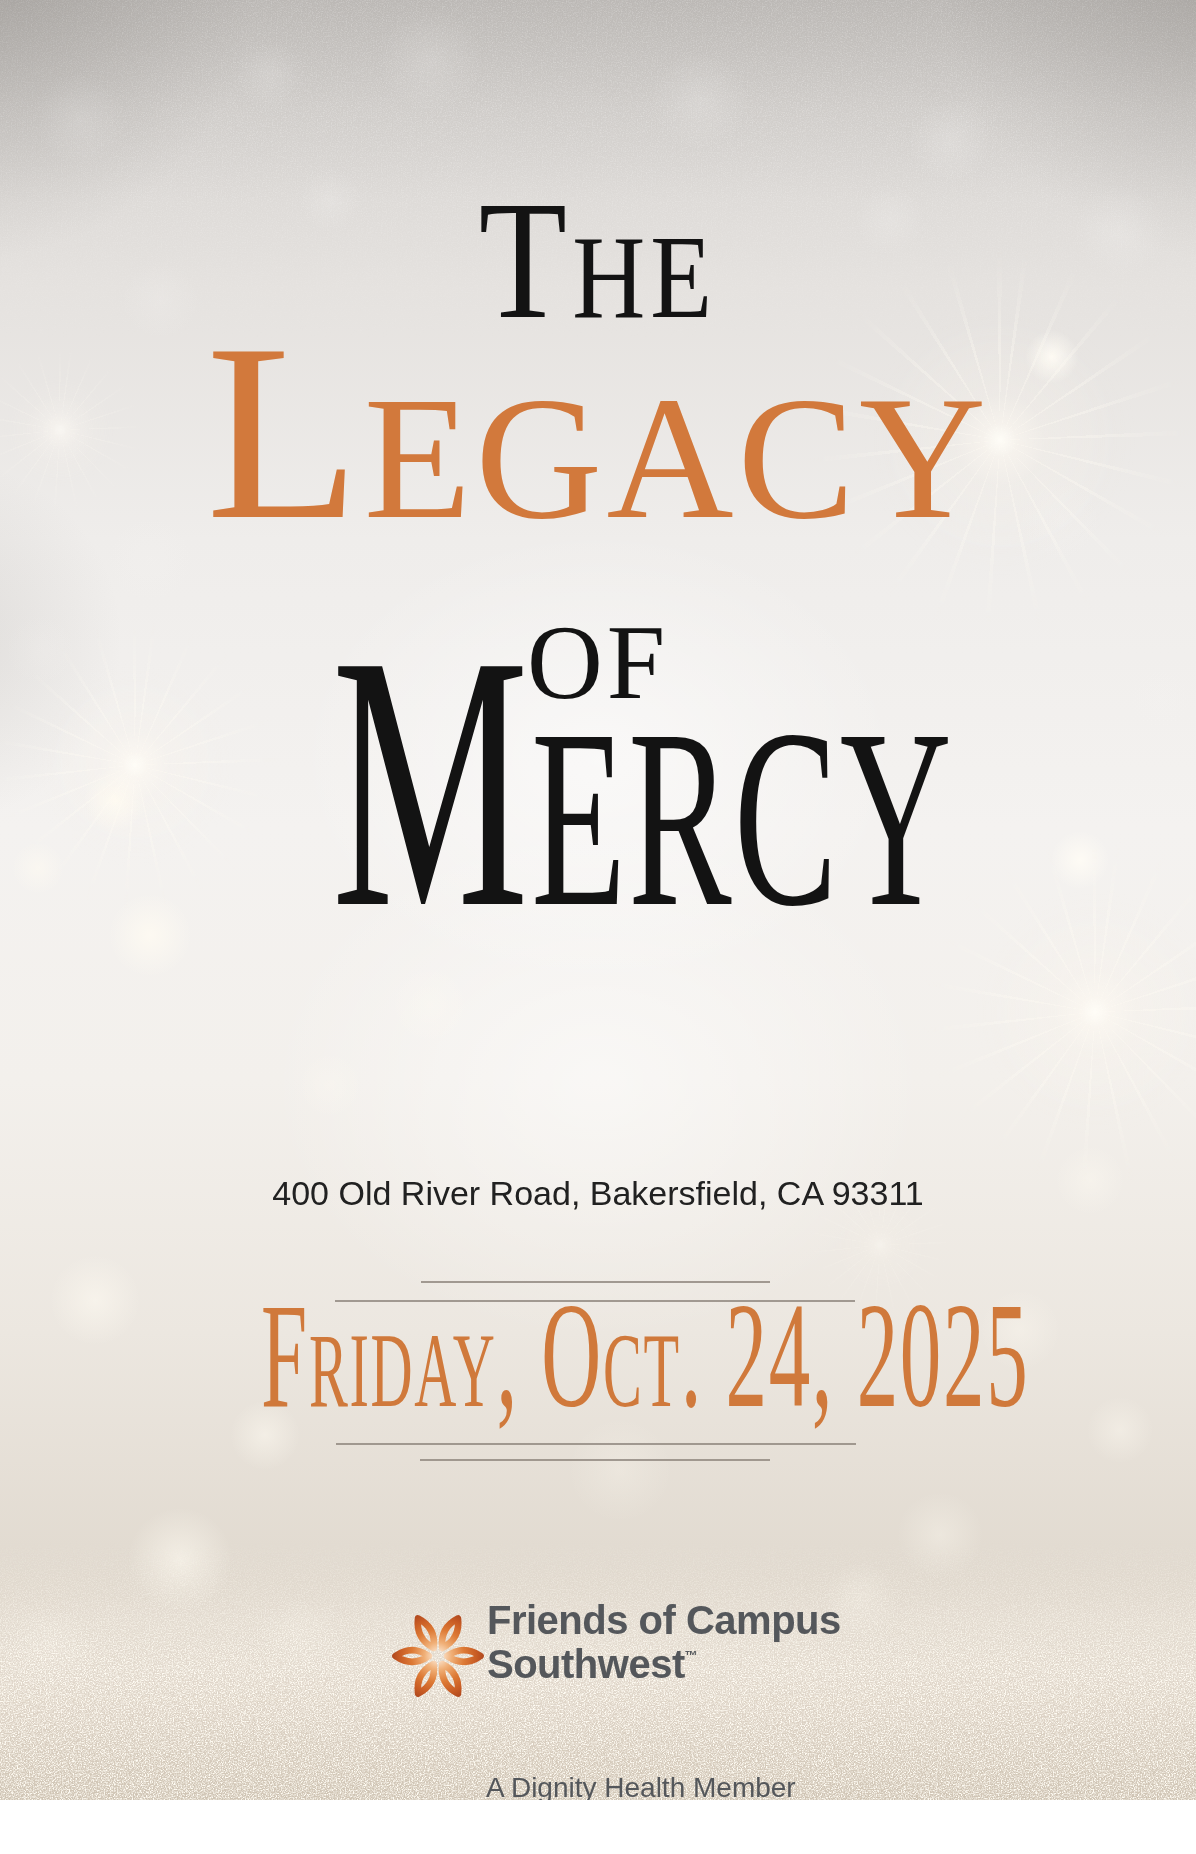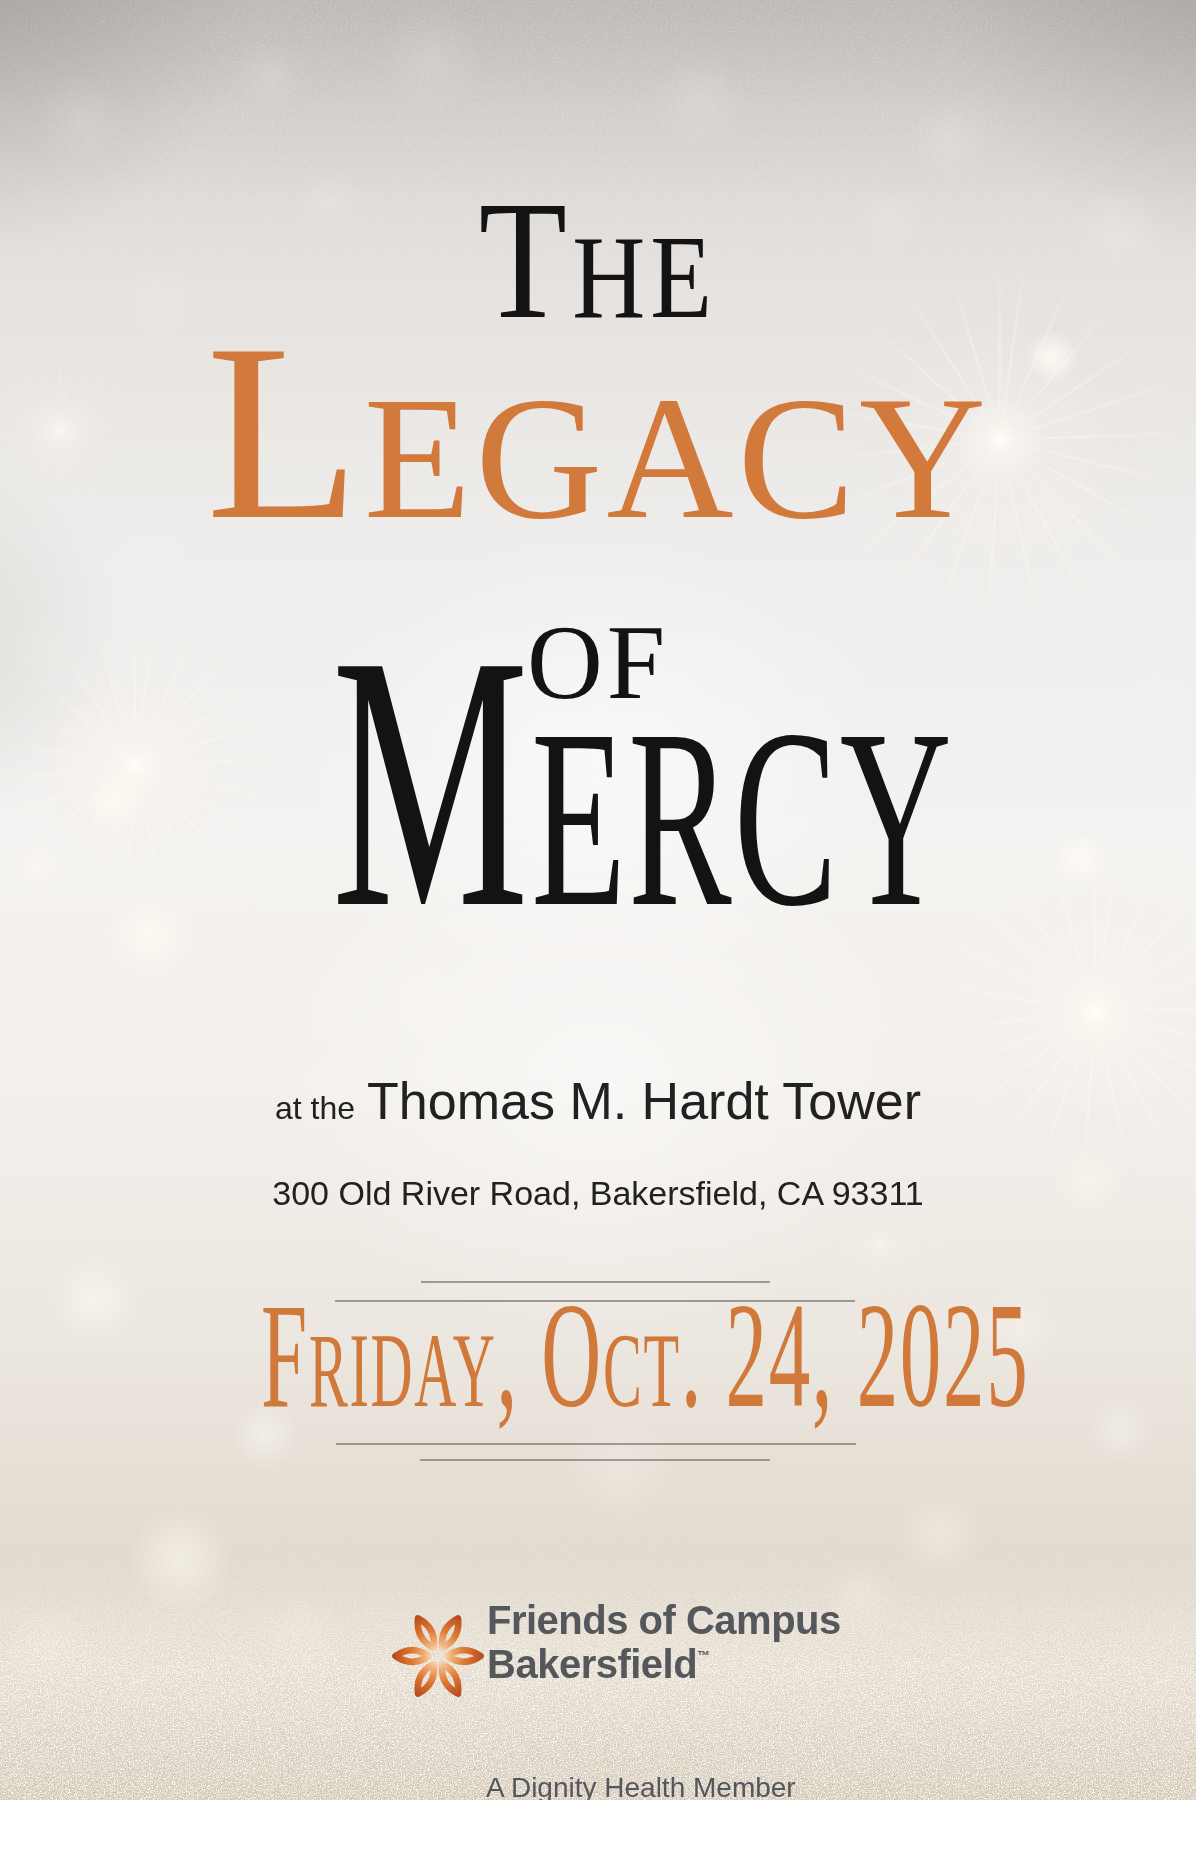--- a/index.html
+++ b/index.html
@@ -155,24 +155,21 @@
   <div class="burst" style="left:1095px;top:1012px;width:360px;height:360px;"></div>
   <div class="burst" style="left:60px;top:430px;width:170px;height:170px;opacity:.6;"></div>
   <div class="burst" style="left:880px;top:1245px;width:150px;height:150px;opacity:.45;"></div>
 
   <div class="serifline t-the">The</div>
   <div class="serifline t-legacy">Legacy</div>
   <div class="serifline t-of">of</div>
   <div class="serifline t-mercy">Mercy</div>
 
 
-  <div class="venue-line venue-1">
-    <span class="v-prefix">at the</span><span>Thomas M. Hardt Tower</span>
-  </div>
-  <div class="venue-line venue-3">300 Old River Road, Bakersfield, CA 93311</div>
+  <div class="venue-line venue-3">400 Old River Road, Bakersfield, CA 93311</div>
 
   <div class="divider dv-a"></div>
   <div class="divider dv-b"></div>
   <div class="dateline">Friday, Oct. 24, 2025</div>
   <div class="divider dv-c"></div>
   <div class="divider dv-d"></div>
 
   <div class="logo">
     <svg class="logo-icon" viewBox="-60 -60 120 120" aria-hidden="true">
       <defs>
@@ -186,18 +183,18 @@
         <path id="petal" d="M 11 0 Q 31 -14 51 0 Q 31 14 11 0 Z" fill="none" stroke="url(#petalGrad)" stroke-width="8" stroke-linejoin="round"></path>
       </defs>
       <use href="#petal" transform="rotate(0)"></use>
       <use href="#petal" transform="rotate(-62)"></use>
       <use href="#petal" transform="rotate(-118)"></use>
       <use href="#petal" transform="rotate(180)"></use>
       <use href="#petal" transform="rotate(118)"></use>
       <use href="#petal" transform="rotate(62)"></use>
     </svg>
     <div class="logo-l1">Friends of Campus</div>
-    <div class="logo-l2"><span>Bakersfield</span><span class="logo-tm">™</span>
+    <div class="logo-l2"><span>Southwest</span><span class="logo-tm">™</span>
     </div>
     <div class="logo-l3">A Dignity Health Member</div>
   </div>
 
 </div>
 
 </body></html>

